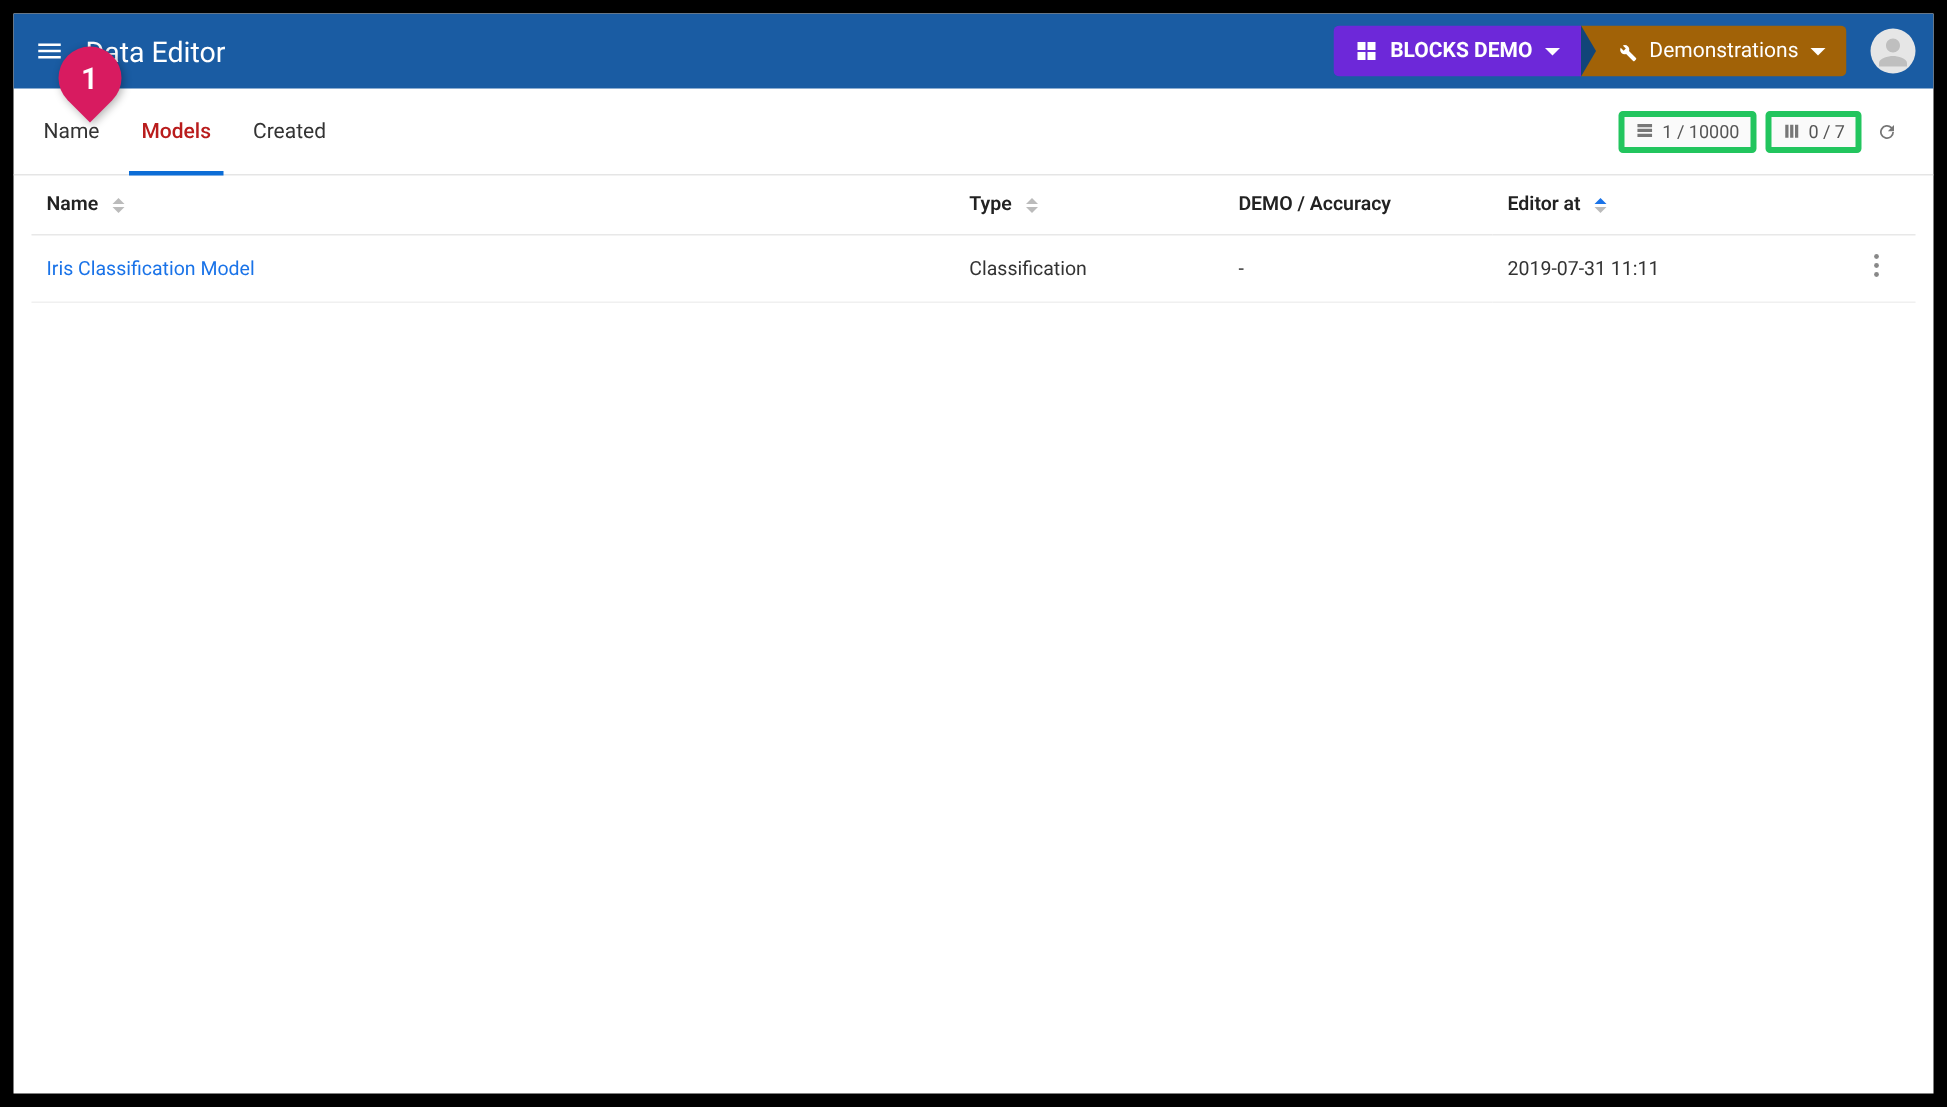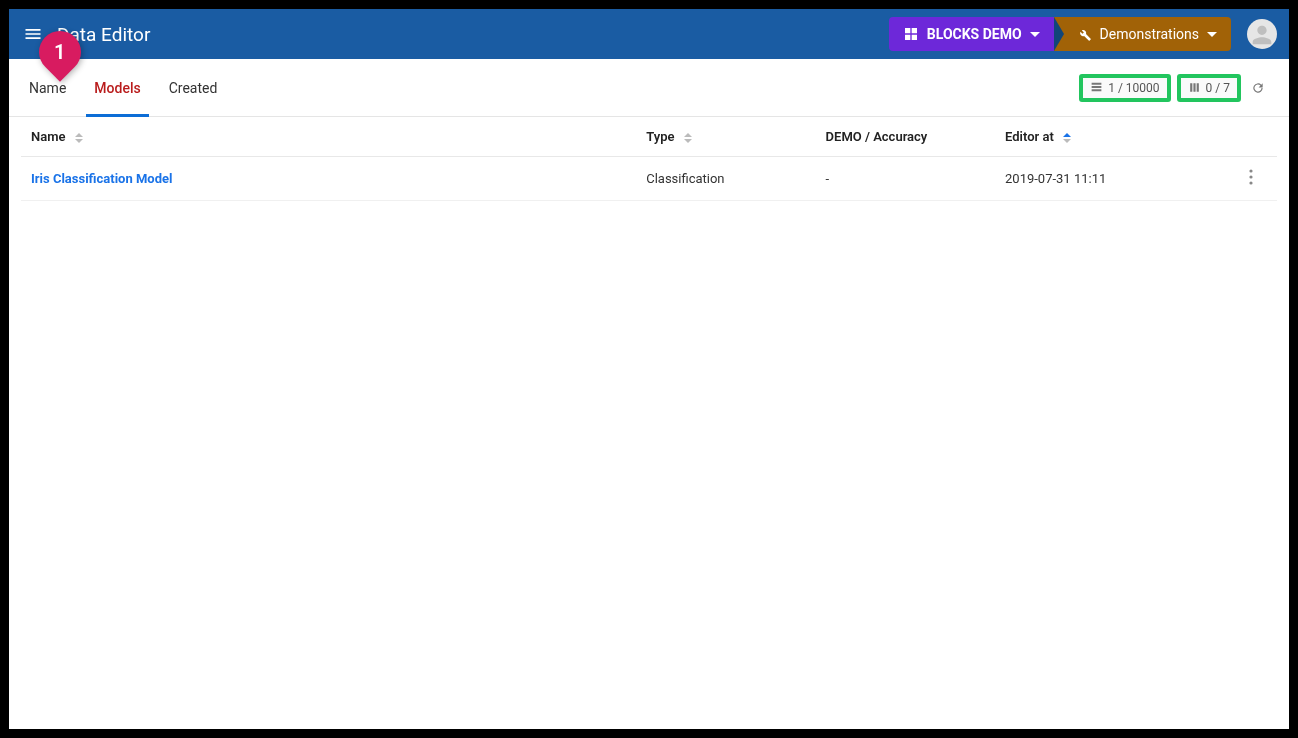--- a/index.html
+++ b/index.html
@@ -158,21 +158,21 @@
   .sort-arrows .up { border-bottom: 4px solid #bbb; margin-bottom: 2px; }
   .sort-arrows .down { border-top: 4px solid #bbb; }
   .sort-arrows.asc .up { border-bottom-color: #1a73e8; }
   .sort-arrows.asc .down { border-top-color: #bbb; }
   tbody td {
     font-size: 13px;
     color: #333;
     padding: 12px 10px;
     border-bottom: 1px solid #f0f0f0;
   }
-  tbody td a { color: #1a73e8; text-decoration: none; cursor: pointer; font-weight: bold; }
+  tbody td a { color: #1a73e8; text-decoration: none; cursor: pointer; }
   .row-actions {
     width: 30px; text-align: center; cursor: pointer; color: #888;
   }
   .row-actions svg { width: 4px; height: 16px; fill: #888; }
 
   .col-name { width: 48%; }
   .col-type { width: 14%; }
   .col-rmse { width: 14%; }
   .col-created { width: 18%; }
   .col-actions { width: 4%; }

